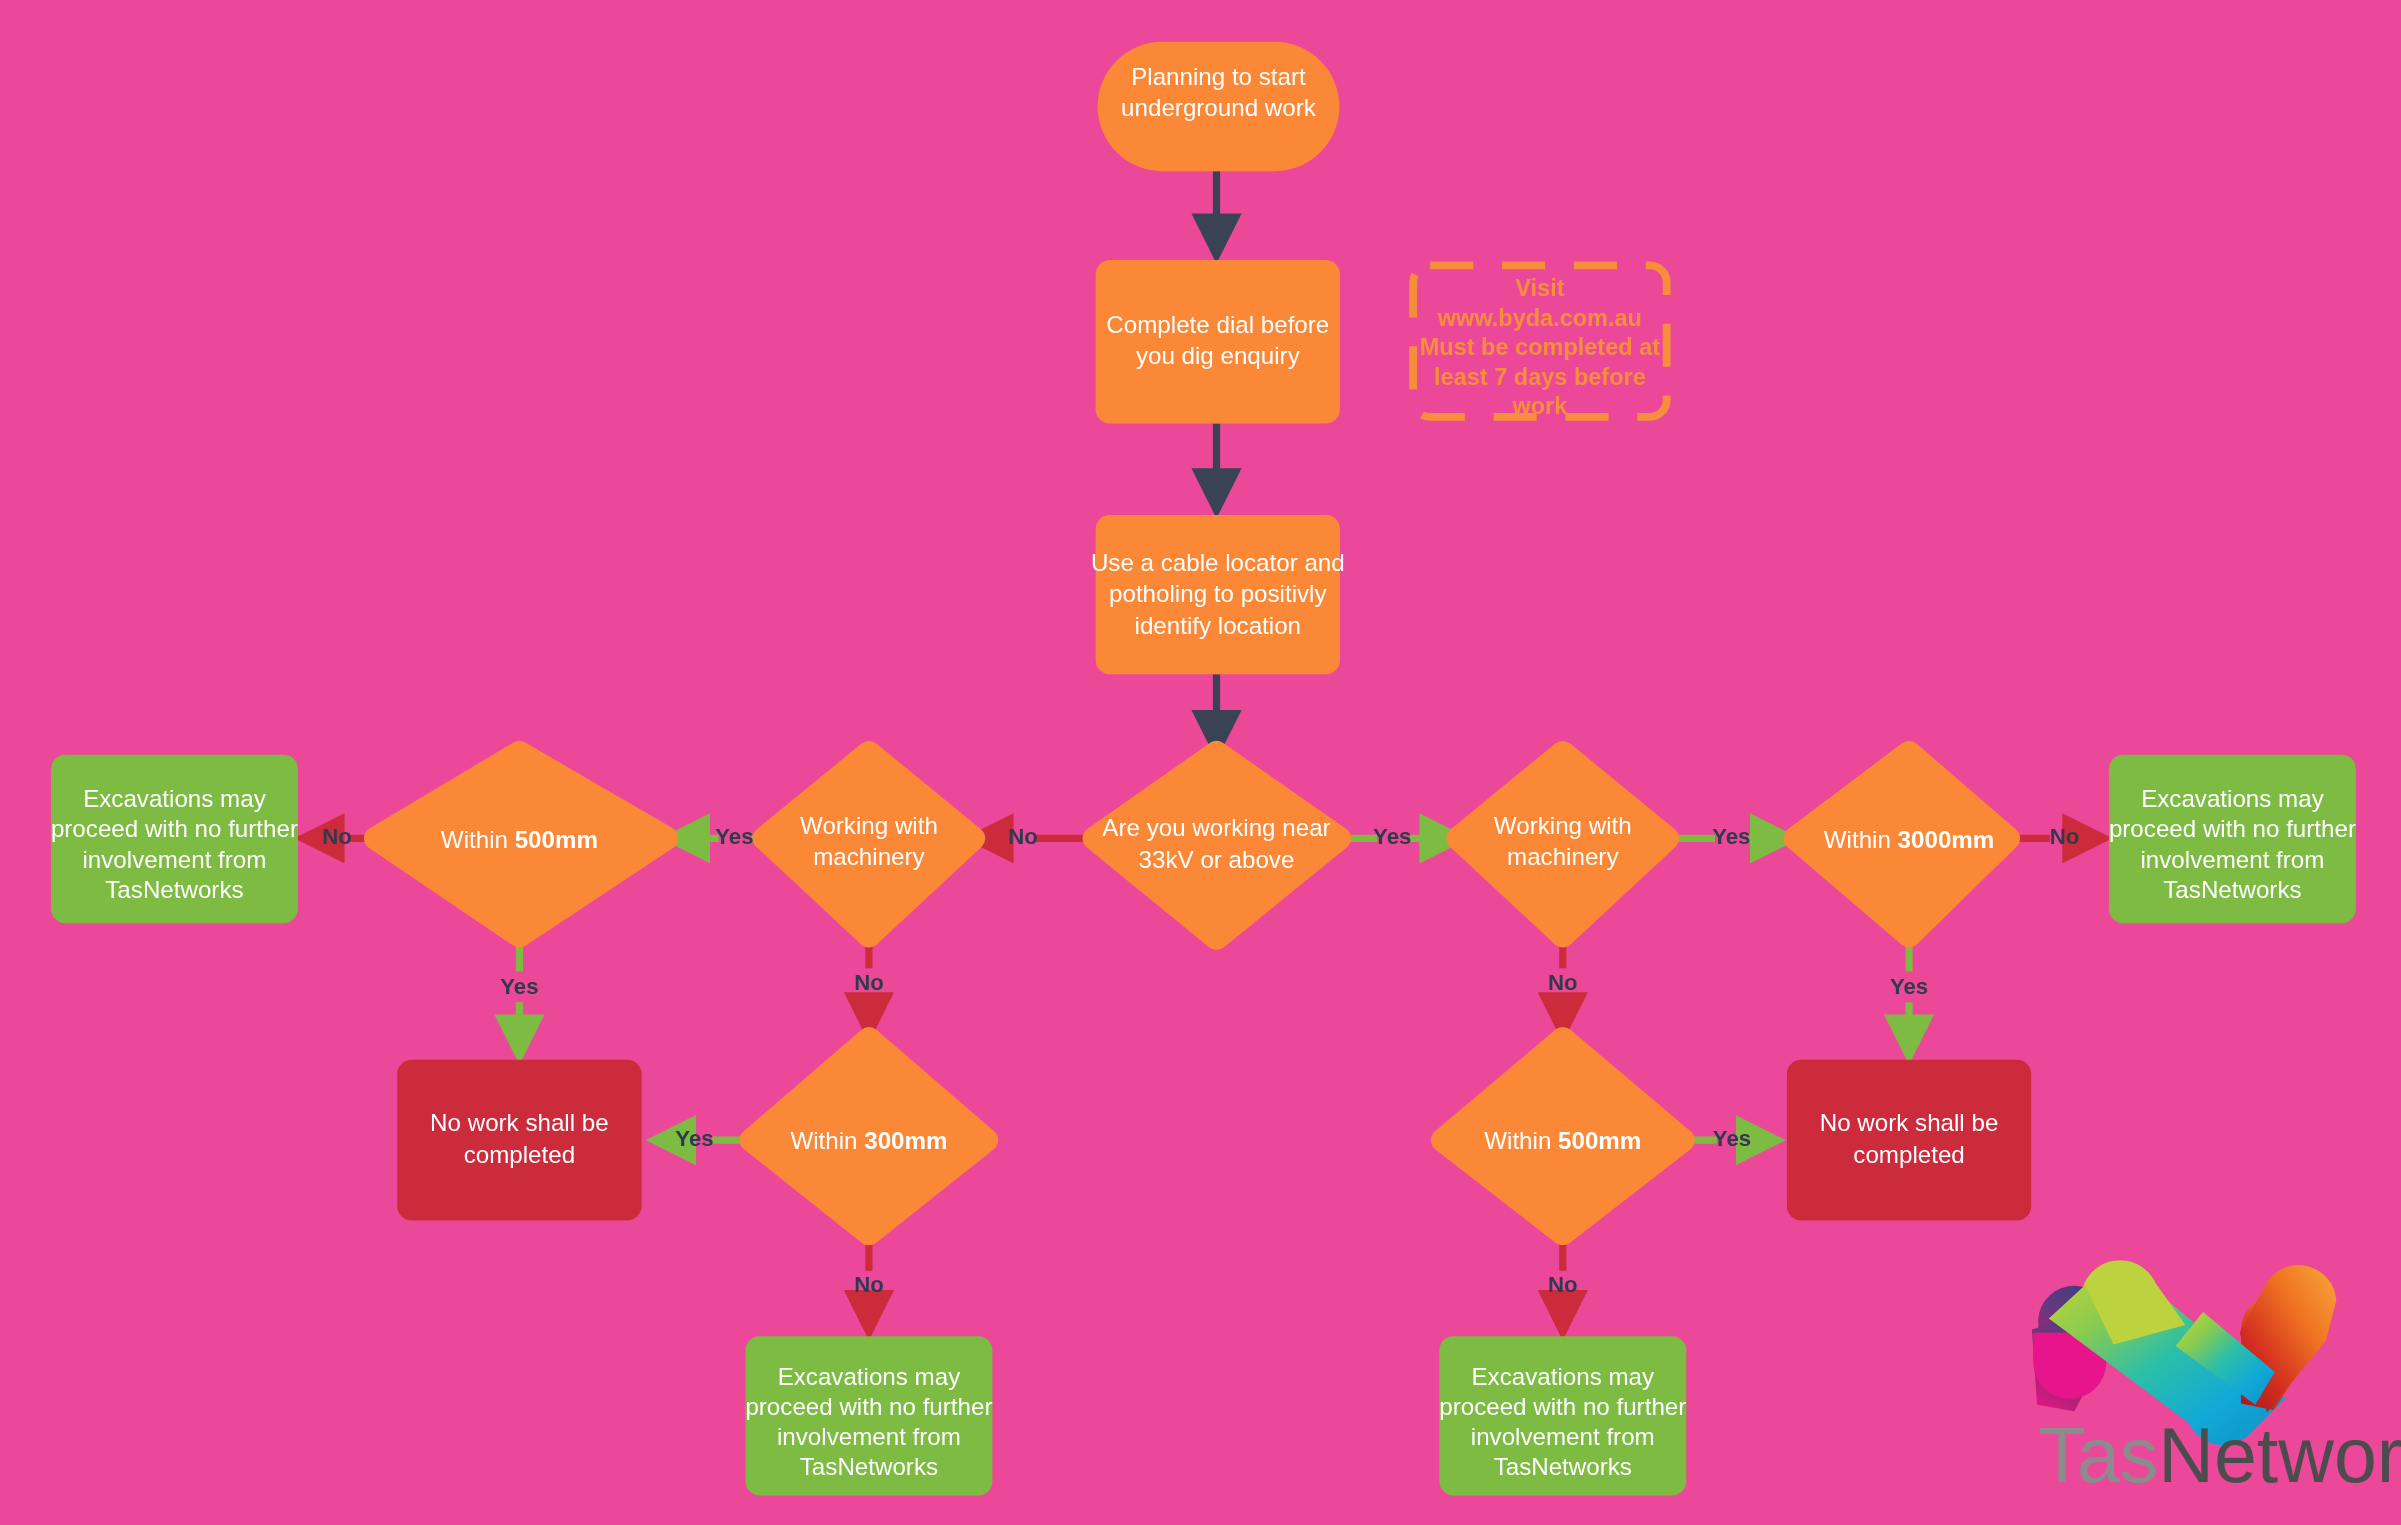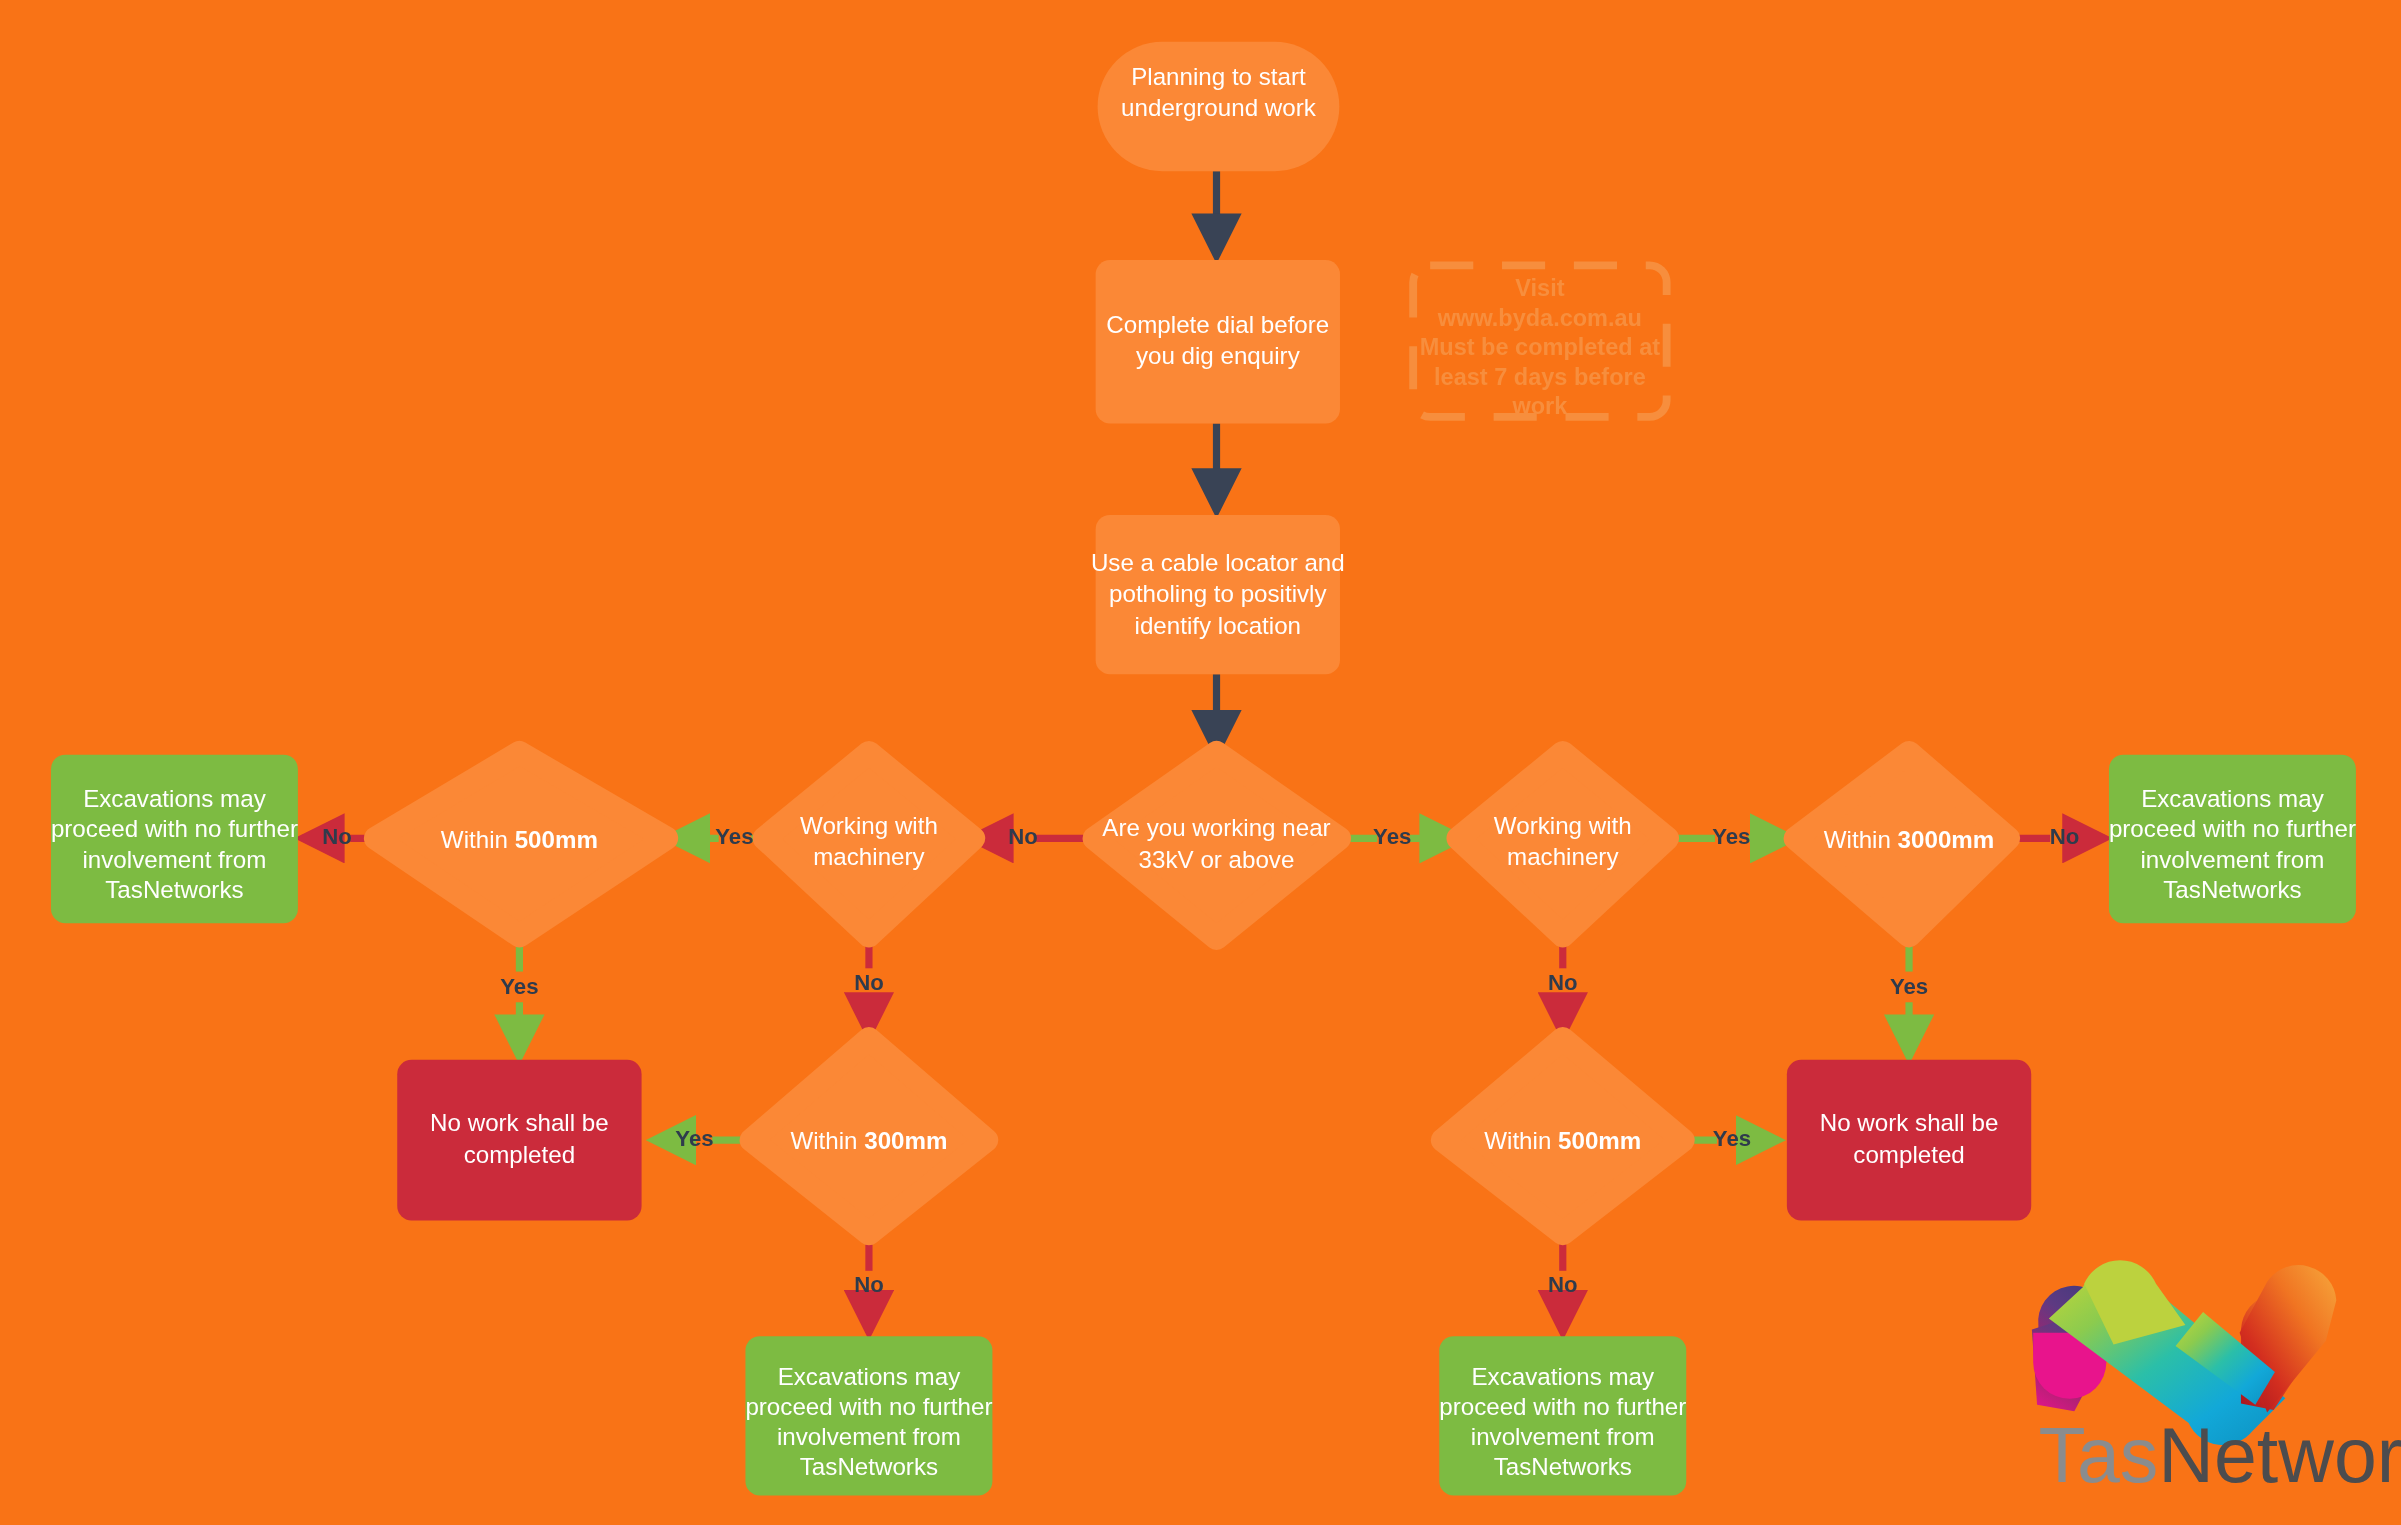--- a/index.html
+++ b/index.html
@@ -10,21 +10,21 @@
   body {
     width: 2401px;
     height: 1525px;
     font-family: "Liberation Sans", sans-serif;
     overflow: hidden;
   }
   #canvas {
     position: relative;
     width: 2401px;
     height: 1525px;
-    background: #f97316;
+    background: #ec4899;
   }
   svg.layer {
     position: absolute;
     left: 0;
     top: 0;
     width: 2401px;
     height: 1525px;
   }
   .node-text {
     fill: #ffffff;

